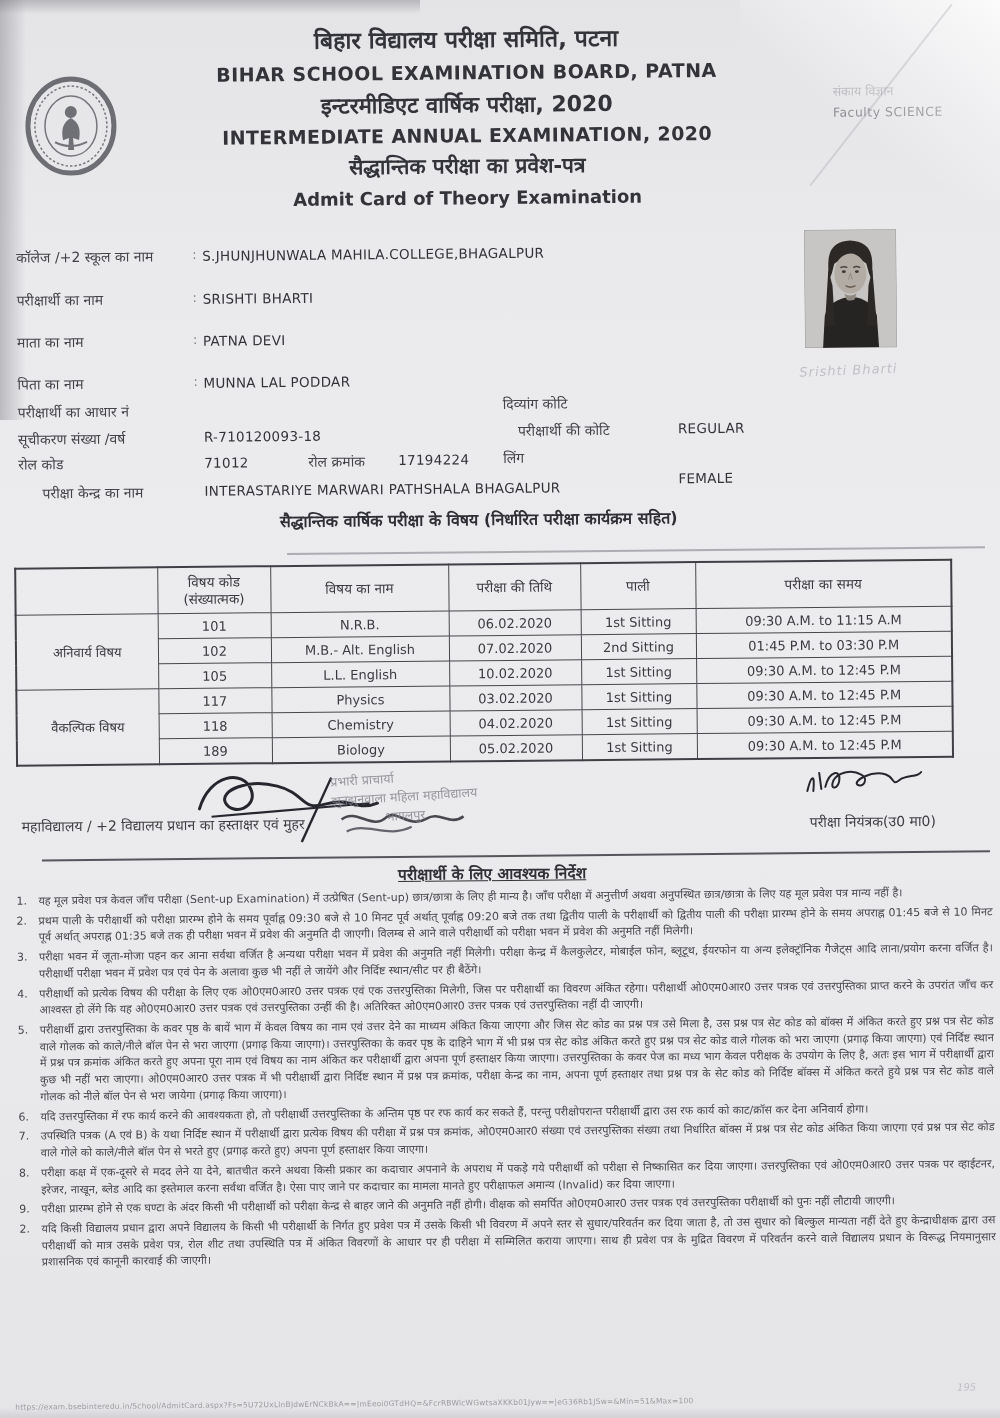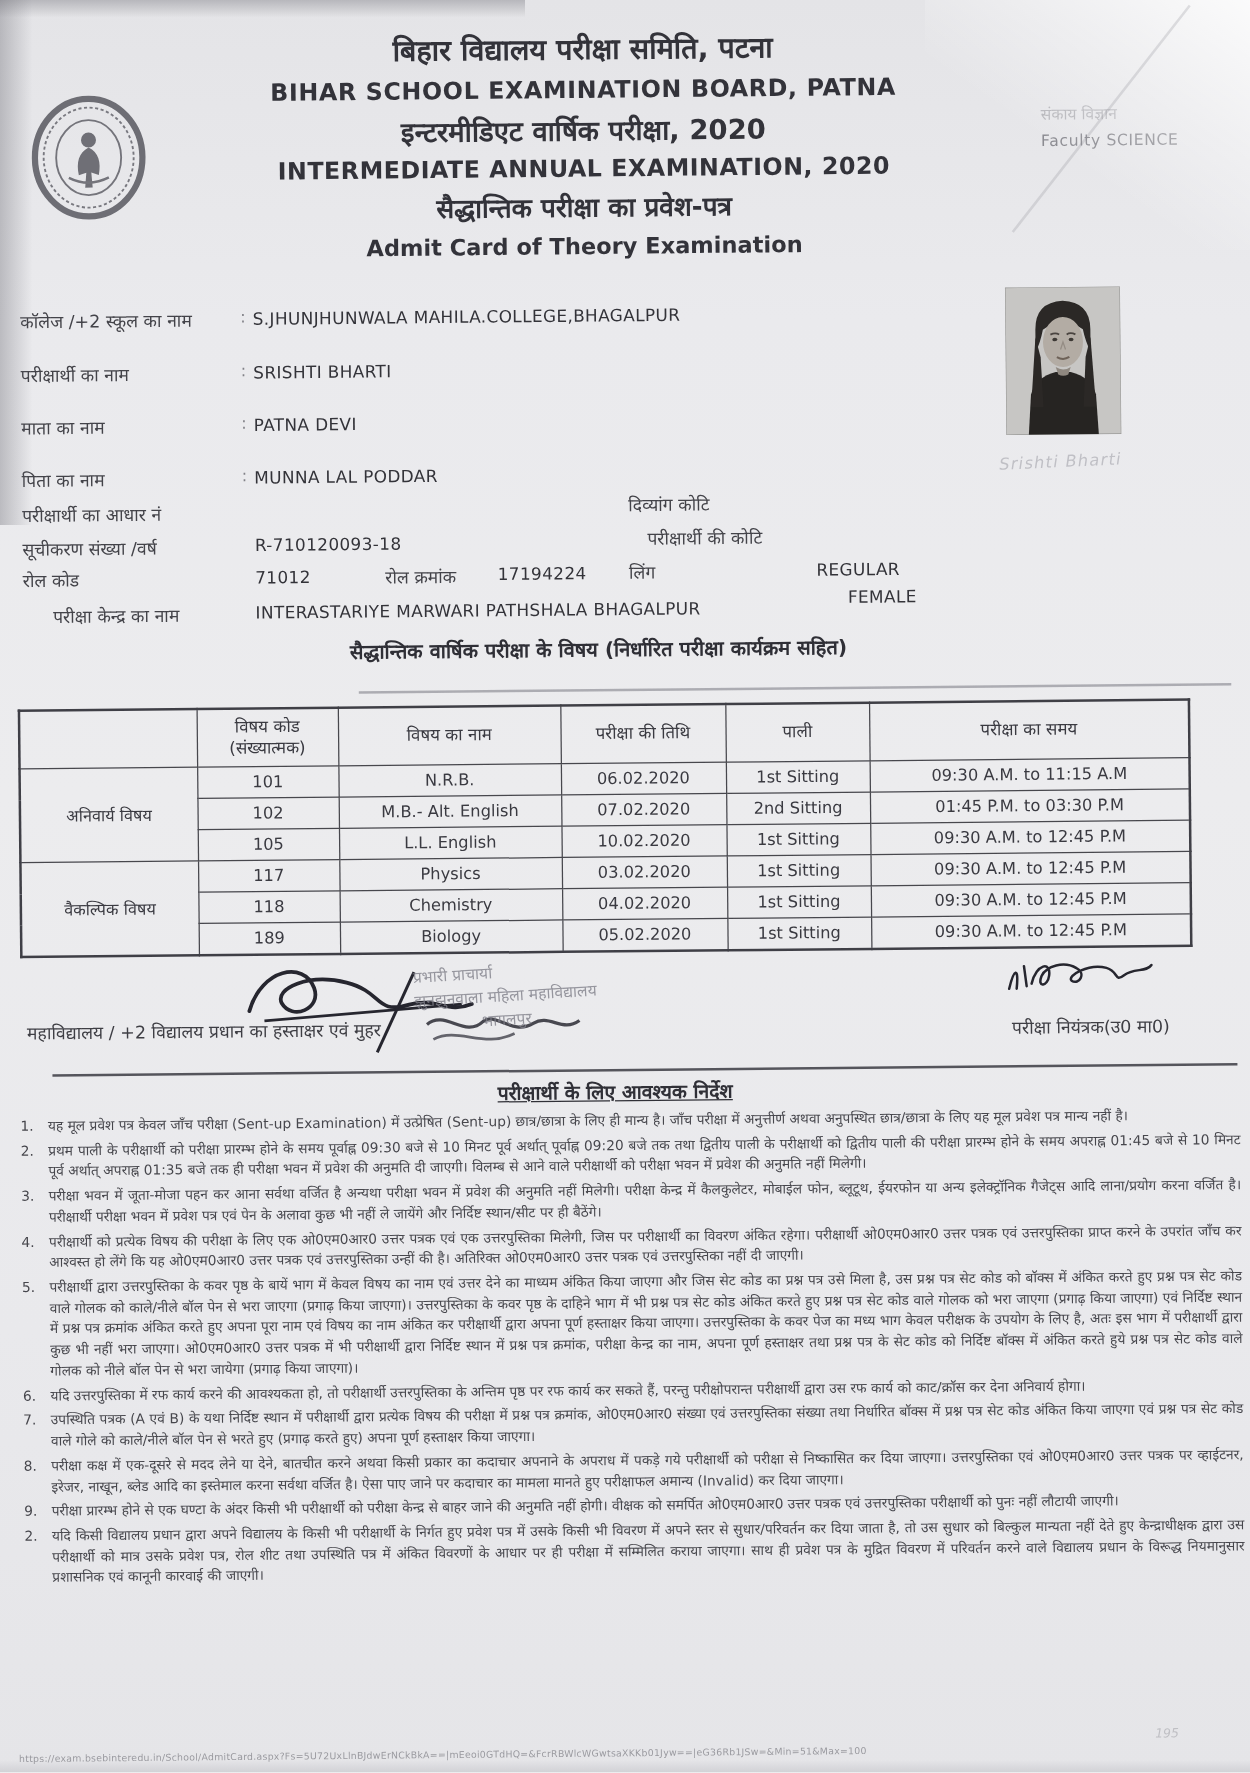--- a/index.html
+++ b/index.html
@@ -46,21 +46,21 @@
   .sig-label{font-size:14px;color:#3e3e44;}
   .stamp{color:#80808a;opacity:.8;font-size:12.5px;line-height:1.5;transform:rotate(-3deg);}
   .divider{left:40px;top:855px;width:948px;height:2px;background:#55555c;}
   .instr-h{left:0;top:862px;width:980px;text-align:center;font-size:15.5px;font-weight:700;
     text-decoration:underline;color:#303037;}
   .instr{left:14px;top:889px;width:976px;}
   .iitem{display:flex;margin-bottom:3px;}
   .iitem .num{flex:0 0 22px;font-size:11px;color:#46464c;line-height:1.52;}
   .iitem .txt{flex:1;font-size:11px;line-height:1.52;color:#47474d;text-align:justify;}
   .foot-url{left:8px;top:1398px;font-size:7.5px;color:#5c5c64;opacity:.55;letter-spacing:.2px;white-space:nowrap;}
-  .pagenum{left:917px;top:1386px;font-size:10px;color:#6a6a72;opacity:.3;font-style:italic;}
+  .pagenum{left:950px;top:1386px;font-size:10px;color:#6a6a72;opacity:.3;font-style:italic;}
   .photo-sig{left:802px;top:366px;font-size:13px;font-style:italic;color:#8d8d96;opacity:.45;transform:rotate(-2deg);letter-spacing:1px;}
 </style>
 </head>
 <body>
 
 <div class="page">
 
   <div class="abs" style="left:30px;top:72px;width:92px;height:100px;opacity:.78;">
     <svg width="92" height="100" viewBox="0 0 92 100">
       <ellipse cx="46" cy="50" rx="43" ry="47" fill="none" stroke="#4c4c54" stroke-width="5"></ellipse>
@@ -121,21 +121,21 @@
   <div class="abs lbl" style="left:20px;top:370px;">पिता का नाम</div>
   <div class="abs colon" style="left:196px;top:371px;">:</div>
   <div class="abs val" style="left:206px;top:372px;">MUNNA LAL PODDAR</div>
 
   <div class="abs lbl" style="left:20px;top:398px;">परीक्षार्थी का आधार नं</div>
   <div class="abs lbl" style="left:505px;top:394px;">दिव्यांग कोटि</div>
 
   <div class="abs lbl" style="left:20px;top:425px;">सूचीकरण संख्या /वर्ष</div>
   <div class="abs val" style="left:206px;top:426px;">R-710120093-18</div>
   <div class="abs lbl" style="left:491px;top:421px;margin-left:29px;">परीक्षार्थी की कोटि</div>
-  <div class="abs val" style="left:655px;top:422px;margin-top:28px;">REGULAR</div>
+  <div class="abs val" style="left:680px;top:422px;">REGULAR</div>
 
   <div class="abs lbl" style="left:20px;top:450px;text-align:center;">रोल कोड</div>
   <div class="abs val" style="left:206px;top:452px;">71012</div>
   <div class="abs lbl" style="left:310px;top:450px;">रोल क्रमांक</div>
   <div class="abs val" style="left:400px;top:451px;">17194224</div>
   <div class="abs lbl" style="left:505px;top:448px;">लिंग</div>
   <div class="abs val" style="left:680px;top:449px;margin-top:23px;">FEMALE</div>
 
   <div class="abs lbl" style="left:20px;top:479px;margin-left:24px;">परीक्षा केन्द्र का नाम</div>
   <div class="abs val" style="left:206px;top:480px;">INTERASTARIYE MARWARI PATHSHALA BHAGALPUR</div>

